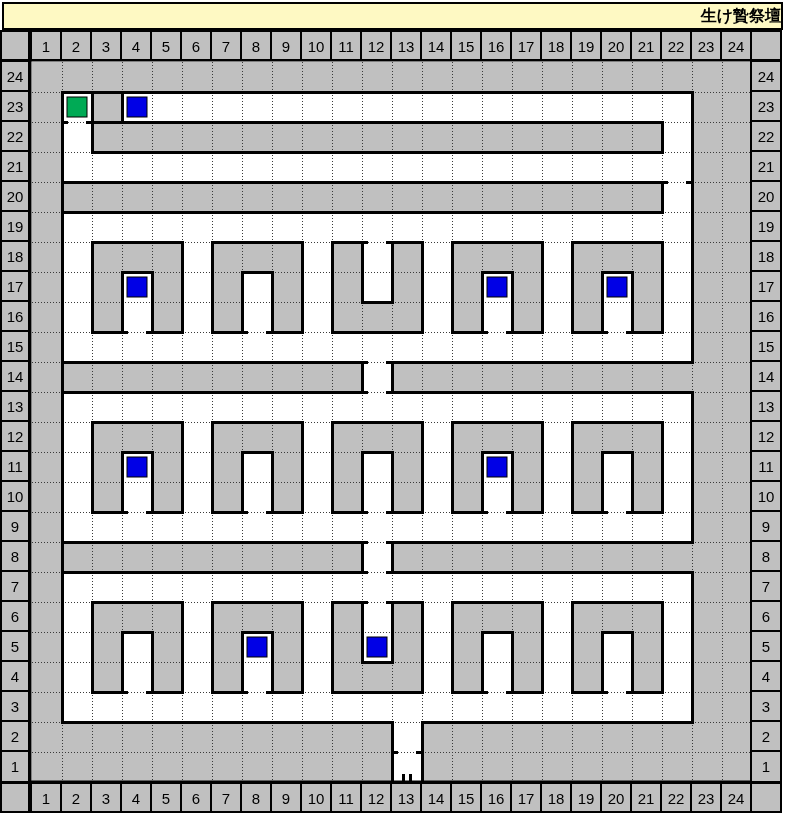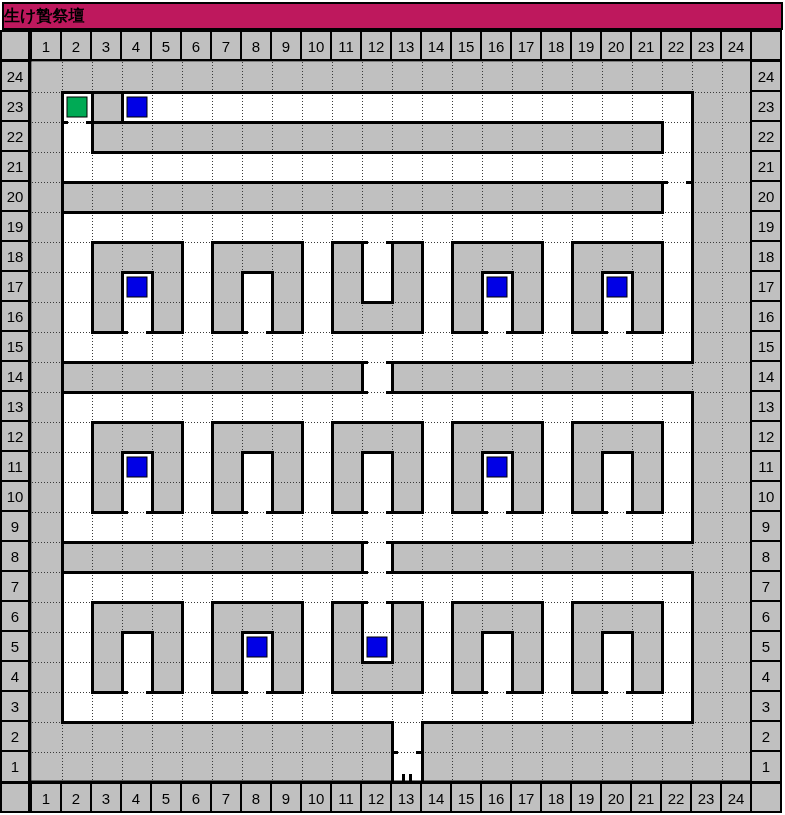--- a/index.html
+++ b/index.html
@@ -1,22 +1,22 @@
 <!DOCTYPE html>
 <html><head>
 <meta charset="utf-8">
 <style>
   html,body{margin:0;padding:0;background:#ffffff;}
   body{width:785px;height:815px;position:relative;font-family:"Liberation Sans",sans-serif;}
   #stage{position:absolute;left:0;top:0;width:785px;height:815px;}
   #map-svg{position:absolute;left:0;top:0;}
   .title-bar{
     position:absolute;left:2px;top:2px;width:777px;height:24px;
-    border:2px solid #000;background:#be185d;
-    text-align:left;line-height:24px;
+    border:2px solid #000;background:#fef9c3;
+    text-align:right;line-height:24px;
     font-size:16px;font-weight:bold;color:#000;
     font-family:"Liberation Sans",sans-serif;
   }
 </style>
 </head>
 <body>
 
 <div id="stage">
   <svg id="map-svg" width="785" height="815" viewBox="0 0 785 815" xmlns="http://www.w3.org/2000/svg">
       <rect x="0" y="0" width="785" height="815" fill="#FFFFFF"></rect>

